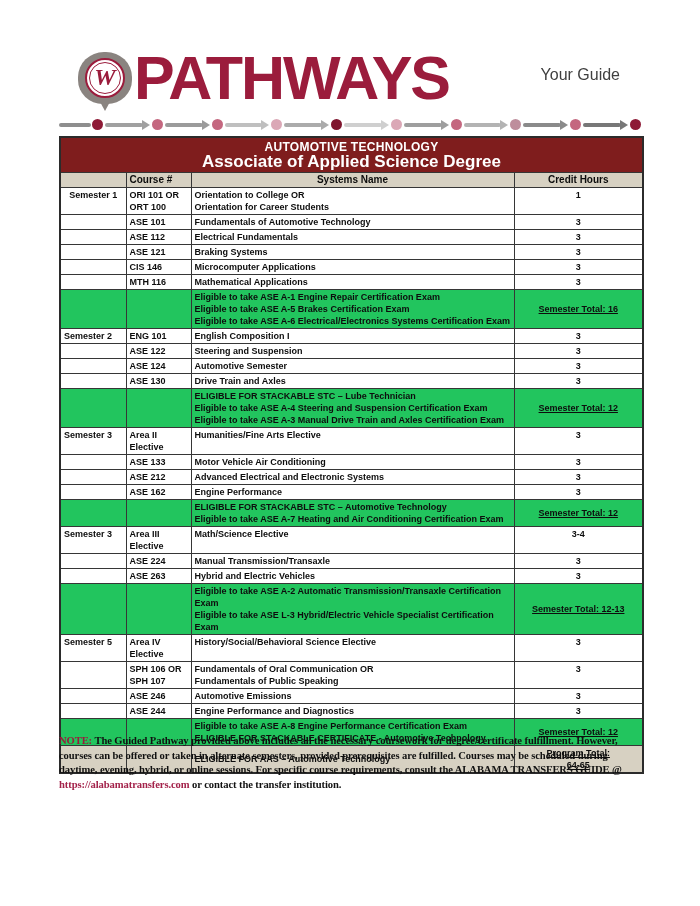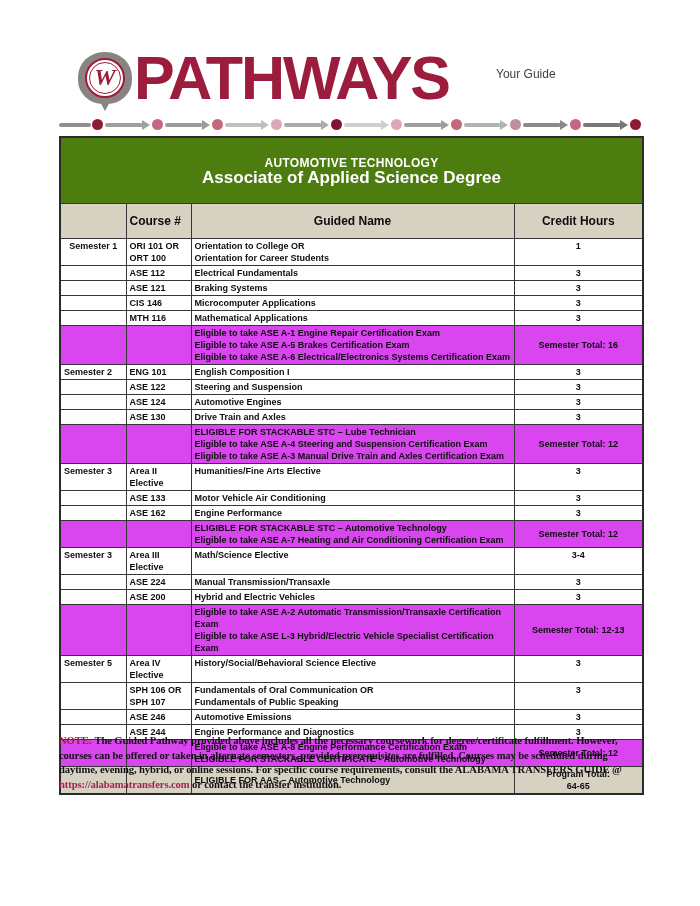--- a/index.html
+++ b/index.html
@@ -15,56 +15,56 @@
                border-left:6px solid transparent; border-right:6px solid transparent;
                border-top:11px solid #8a8480; }
   .logo-seal { position:absolute; left:9px; top:6px; width:40px; height:40px; background:#fff;
                border:2px solid #9b1c3c; border-radius:50%; display:flex; align-items:center; justify-content:center; }
   .logo-seal::after { content:""; position:absolute; left:2px; top:2px; right:2px; bottom:2px;
                border:1px solid #9b1c3c; border-radius:50%; }
   .logo-w { font-family:"Liberation Serif", serif; font-weight:bold; font-style:italic;
             font-size:24px; color:#9b1c3c; line-height:1; position:relative; top:-1px; }
   .brand { position:absolute; left:134px; top:46px; font-size:61px; font-weight:bold;
            color:#9b1c3c; letter-spacing:-2px; line-height:64px; }
-  .tagline { position:absolute; left:496px; top:63px; width:124px; text-align:left;
-             color:#3f3f3f; font-size:12px; line-height:23px; }
+  .tagline { position:absolute; left:496px; top:63px; width:124px; text-align:right;
+             color:#3f3f3f; font-size:16px; line-height:23px; }
 
   
   .strip { position:absolute; left:59px; top:116px; width:583px; height:17px;
            display:flex; align-items:center; }
   .stub { width:32px; height:4px; border-radius:2px; }
   .dot { width:11px; height:11px; border-radius:50%; flex:0 0 auto; margin:0 1px; }
   .arrow { flex:1 1 auto; display:flex; align-items:center; padding:0 1px; }
   .arrow .shaft { flex:1; height:4px; border-radius:2px; }
   .arrow .head { width:0; height:0; border-top:5px solid transparent; border-bottom:5px solid transparent;
                  border-left-width:8px; border-left-style:solid; margin-left:-1px; }
 
   
   table.pathway { position:absolute; left:59px; top:136px; width:583px; border-collapse:collapse;
                   table-layout:fixed; border:2px solid #2b2b2b; }
   td, th { border:1px solid #363636; font-size:9px; font-weight:bold; color:#0d0d0d;
            padding:1px 3px; vertical-align:top; line-height:12px; overflow:hidden; }
-  tr.band td { background:#4d7c0f; color:#fff; text-align:center; height:35px;
-               vertical-align:middle; padding:18px; }
+  tr.band td { background:#7f1d1d; color:#fff; text-align:center; height:35px;
+               vertical-align:middle; padding:2px; }
   .band-title { font-size:12px; letter-spacing:.3px; line-height:15px; }
   .band-subtitle { font-size:17px; line-height:14px; }
-  tr.colhead th { background:#d7d1c2; height:35px; text-align:center; vertical-align:middle;
-                  font-size:12px;margin-left:39px; }
+  tr.colhead th { background:#d7d1c2; height:15px; text-align:center; vertical-align:middle;
+                  font-size:10px;margin-left:39px; }
   tr.colhead th.ta-l { text-align:left; }
   tr.r1 td { height:13px; }
   tr.r2 td { height:26px; }
   td.sem { text-align:left; }
   td.sem.ctr { text-align:center; }
   td.credits { text-align:center; }
-  tr.sum td { background:#d946ef; vertical-align:middle; }
+  tr.sum td { background:#22c55e; vertical-align:middle; }
   tr.sum3 td { height:36px; }
   tr.sum2 td { height:25px; }
   tr.sumpad td { height:36px; }
   tr.aas td { height:25px; background:#d7d1c2; vertical-align:middle; }
-  td.total { text-align:center; }
+  td.total { text-align:center;text-decoration:underline; }
 
   
   .note { position:absolute; left:59px; top:734px; width:588px;
           font-family:"Liberation Serif", serif; font-weight:bold; font-size:10.6px;
           line-height:14.6px; color:#111111; letter-spacing:-0.1px; }
   .note .prefix { color:#9b1c3c; }
   .note .link { color:#a3224a; text-decoration:none; }
 </style>
 </head>
 <body>
@@ -143,33 +143,39 @@
     <thead>
       <tr class="band">
         <td colspan="4">
           <div class="band-title">AUTOMOTIVE TECHNOLOGY</div>
           <div class="band-subtitle">Associate of Applied Science Degree</div>
         </td>
       </tr>
       <tr class="colhead">
         <th></th>
         <th class="ta-l">Course #</th>
-        <th>Guided Name</th>
+        <th>Systems Name</th>
         <th>Credit Hours</th>
       </tr>
     </thead>
     <tbody id="rows">
         <tr class="r2">
           <td class="sem ctr">Semester 1</td>
           <td>ORI 101 OR<br>ORT 100</td>
           <td>Orientation to College OR<br>Orientation for Career Students</td>
           <td class="credits">1</td>
         </tr>
         <tr class="r1">
           <td class="sem ctr"></td>
+          <td>ASE 101</td>
+          <td>Fundamentals of Automotive Technology</td>
+          <td class="credits">3</td>
+        </tr>
+        <tr class="r1">
+          <td class="sem ctr"></td>
           <td>ASE 112</td>
           <td>Electrical Fundamentals</td>
           <td class="credits">3</td>
         </tr>
         <tr class="r1">
           <td class="sem ctr"></td>
           <td>ASE 121</td>
           <td>Braking Systems</td>
           <td class="credits">3</td>
         </tr>
@@ -199,21 +205,21 @@
         </tr>
         <tr class="r1">
           <td class="sem"></td>
           <td>ASE 122</td>
           <td>Steering and Suspension</td>
           <td class="credits">3</td>
         </tr>
         <tr class="r1">
           <td class="sem"></td>
           <td>ASE 124</td>
-          <td>Automotive Engines</td>
+          <td>Automotive Semester</td>
           <td class="credits">3</td>
         </tr>
         <tr class="r1">
           <td class="sem"></td>
           <td>ASE 130</td>
           <td>Drive Train and Axles</td>
           <td class="credits">3</td>
         </tr>
         <tr class="sum sum3">
           <td></td>
@@ -224,20 +230,26 @@
         <tr class="r2">
           <td class="sem">Semester 3</td>
           <td>Area II Elective</td>
           <td>Humanities/Fine Arts Elective</td>
           <td class="credits">3</td>
         </tr>
         <tr class="r1">
           <td class="sem"></td>
           <td>ASE 133</td>
           <td>Motor Vehicle Air Conditioning</td>
+          <td class="credits">3</td>
+        </tr>
+        <tr class="r1">
+          <td class="sem"></td>
+          <td>ASE 212</td>
+          <td>Advanced Electrical and Electronic Systems</td>
           <td class="credits">3</td>
         </tr>
         <tr class="r1">
           <td class="sem"></td>
           <td>ASE 162</td>
           <td>Engine Performance</td>
           <td class="credits">3</td>
         </tr>
         <tr class="sum sum2">
           <td></td>
@@ -252,21 +264,21 @@
           <td class="credits">3-4</td>
         </tr>
         <tr class="r1">
           <td class="sem"></td>
           <td>ASE 224</td>
           <td>Manual Transmission/Transaxle</td>
           <td class="credits">3</td>
         </tr>
         <tr class="r1">
           <td class="sem"></td>
-          <td>ASE 200</td>
+          <td>ASE 263</td>
           <td>Hybrid and Electric Vehicles</td>
           <td class="credits">3</td>
         </tr>
         <tr class="sum sumpad">
           <td></td>
           <td></td>
           <td class="lines">Eligible to take ASE A-2 Automatic Transmission/Transaxle Certification Exam<br>Eligible to take ASE L-3 Hybrid/Electric Vehicle Specialist Certification Exam</td>
           <td class="total">Semester Total: 12-13</td>
         </tr>
         <tr class="r2">

